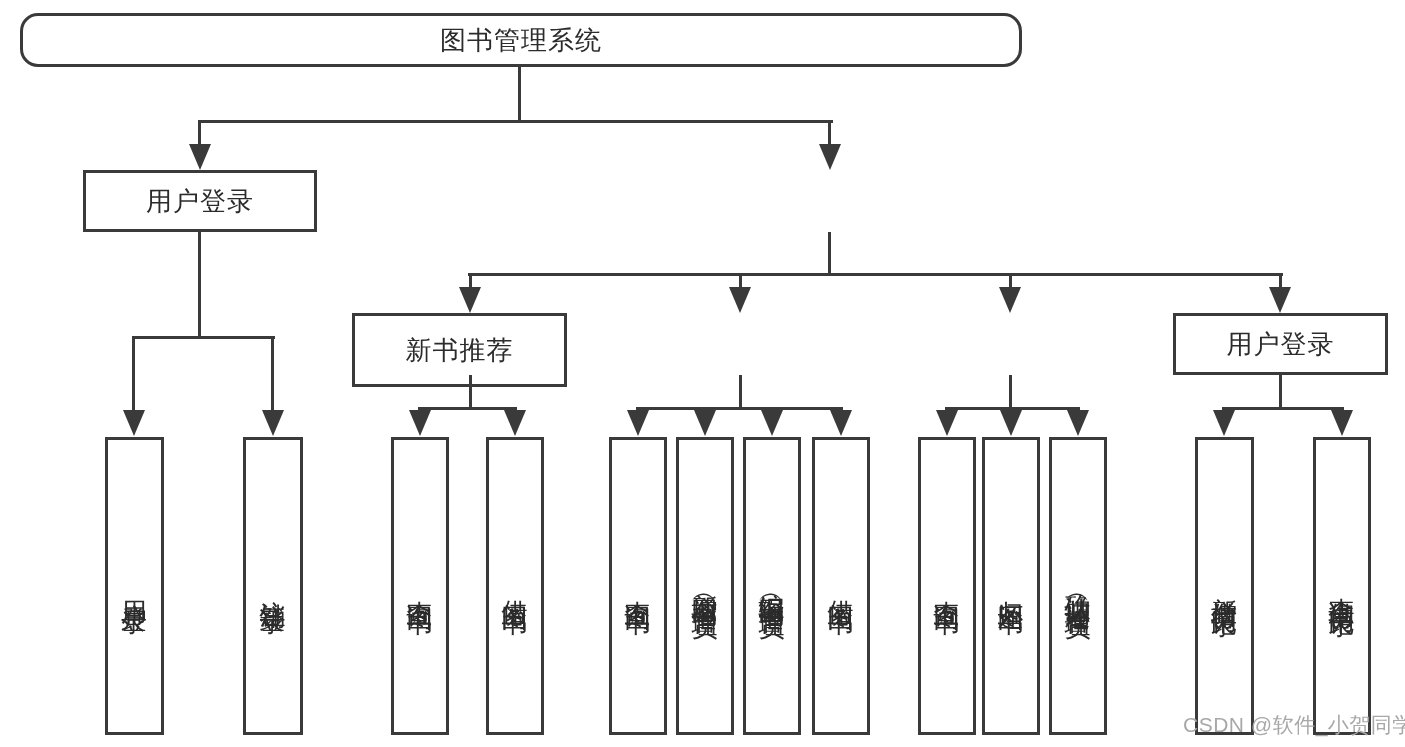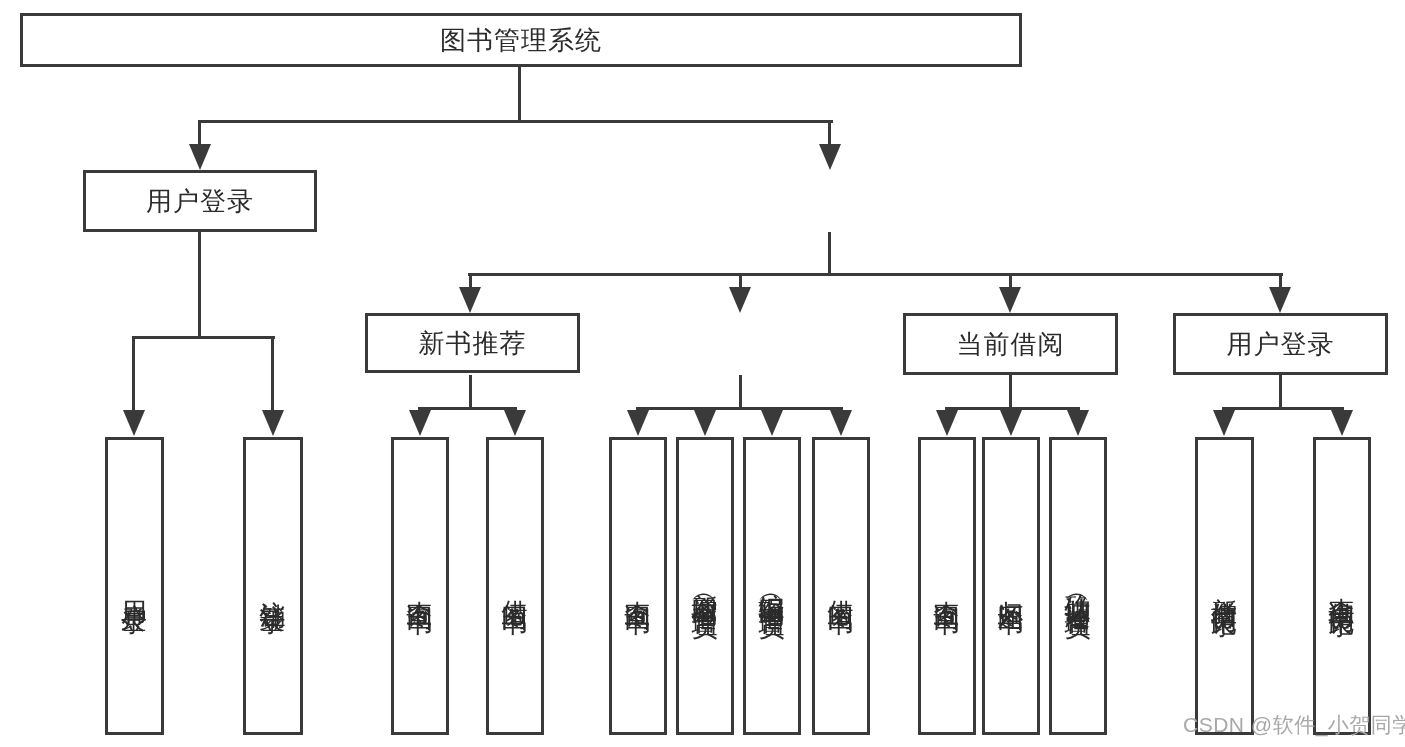--- a/index.html
+++ b/index.html
@@ -46,21 +46,21 @@
     color: var(--watermark, #a8a8a8);
     white-space: nowrap;
     z-index: 5;
   }
 </style>
 </head>
 <body>
 
 <div class="canvas">
 
-  <div class="box" style="left:20px; top:13px; width:1002px; height:54px;">图书管理系统</div>
+  <div class="box" style="left:20px; top:13px; width:1002px; height:54px;border-radius:18px;">图书管理系统</div>
 
   <div class="ln" style="left:518px; top:67px; width:3px; height:56px;"></div>
   <div class="ln" style="left:198px; top:120px; width:635px; height:3px;"></div>
   <div class="ln" style="left:198px; top:120px; width:3px; height:26px;"></div>
   <div class="ah" style="left:189px; top:144px;"></div>
   <div class="ln" style="left:828px; top:120px; width:3px; height:26px;"></div>
   <div class="ah" style="left:819px; top:144px;"></div>
 
   <div class="box" style="left:83px; top:170px; width:234px; height:62px;">用户登录</div>
 
@@ -75,22 +75,21 @@
   <div class="ln" style="left:468px; top:273px; width:815px; height:3px;"></div>
   <div class="ln" style="left:469px; top:276px; width:3px; height:13px;"></div>
   <div class="ah" style="left:459px; top:287px;"></div>
   <div class="ln" style="left:739px; top:276px; width:3px; height:13px;"></div>
   <div class="ah" style="left:729px; top:287px;"></div>
   <div class="ln" style="left:1009px; top:276px; width:3px; height:13px;"></div>
   <div class="ah" style="left:999px; top:287px;"></div>
   <div class="ln" style="left:1279px; top:276px; width:3px; height:13px;"></div>
   <div class="ah" style="left:1269px; top:287px;"></div>
 
-  <div class="box" style="left:365px; top:313px; width:215px; height:60px;">新书推荐</div>
-  <div class="box" style="left:903px; top:313px; width:215px; height:62px;">当前借阅</div>
+  <div class="box" style="left:352px; top:313px; width:215px; height:74px;">新书推荐</div>
   <div class="box" style="left:1173px; top:313px; width:215px; height:62px;">用户登录</div>
 
   <div class="ln" style="left:469px; top:375px; width:3px; height:35px;"></div>
   <div class="ln" style="left:418px; top:407px; width:99px; height:3px;"></div>
   <div class="ah" style="left:409px; top:410px;"></div>
   <div class="ah" style="left:504px; top:410px;"></div>
 
   <div class="ln" style="left:739px; top:375px; width:3px; height:35px;"></div>
   <div class="ln" style="left:636px; top:407px; width:207px; height:3px;"></div>
   <div class="ah" style="left:627px; top:410px;"></div>

